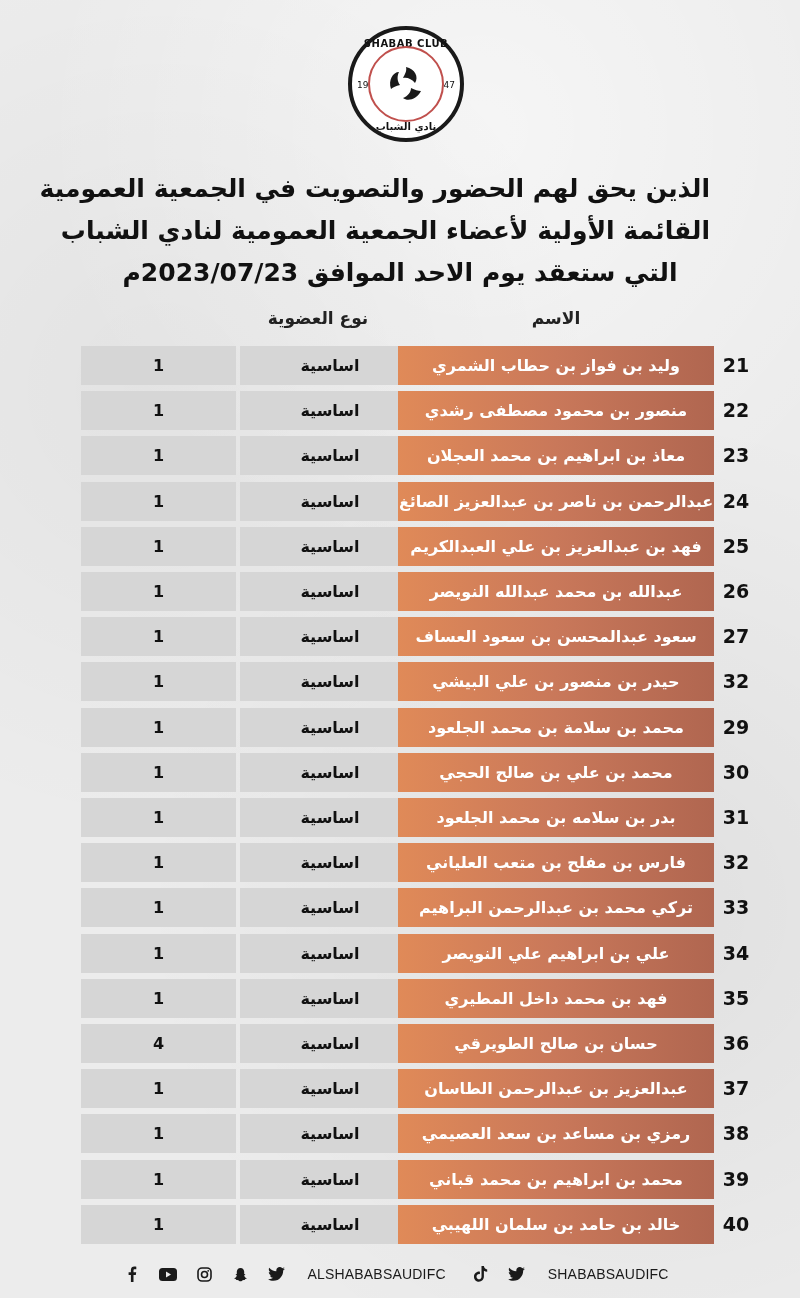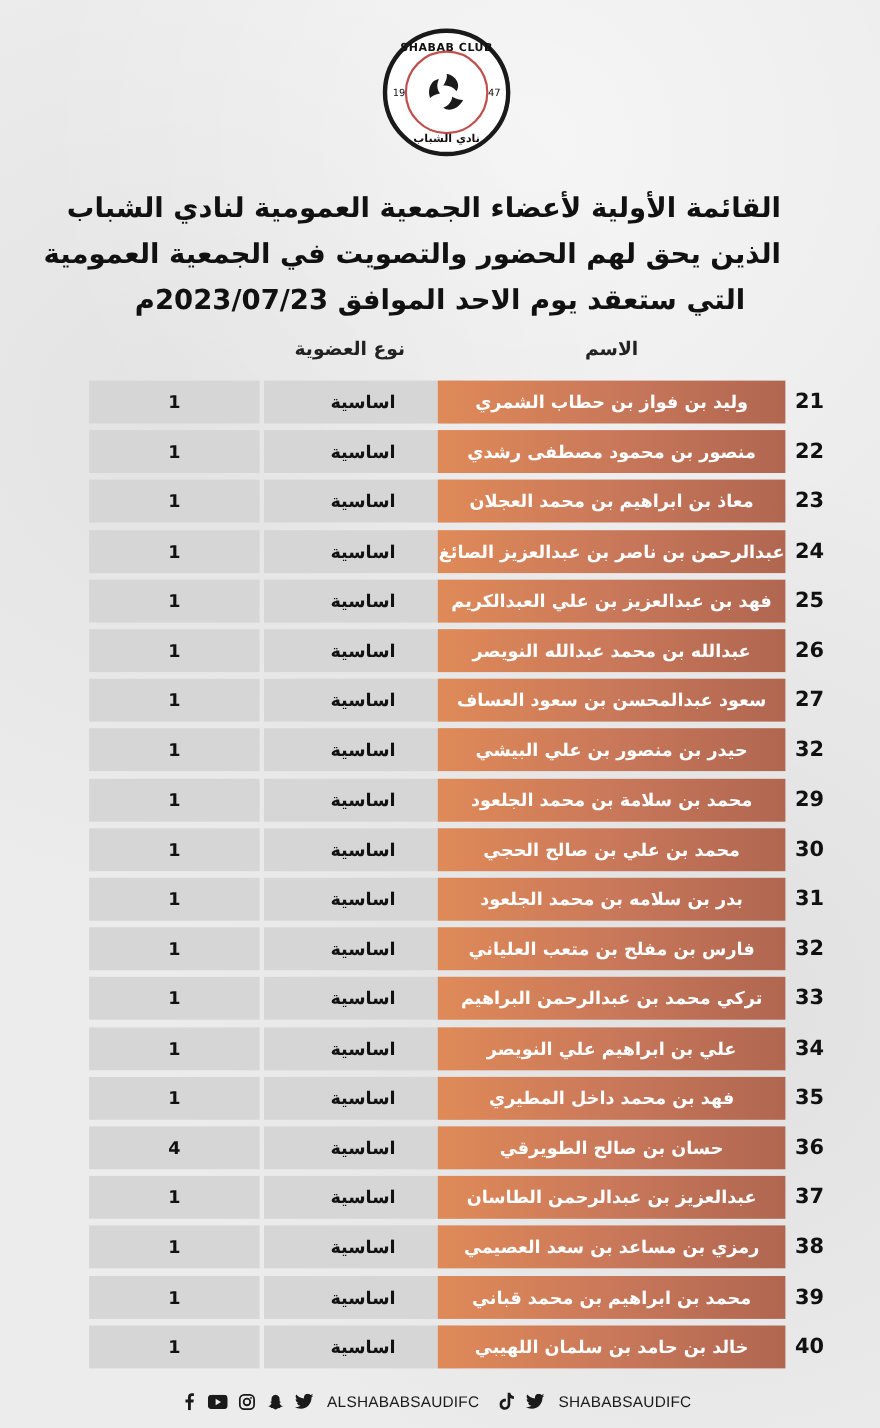--- a/index.html
+++ b/index.html
@@ -63,21 +63,21 @@
       left: 398px; width: 316px; color: #fff;
       background: linear-gradient(90deg, #e08a58 0%, #c9785a 50%, #b06650 100%);
       font-size: 16px;
     }
     .cell-num {
       left: 716px; width: 40px; text-align: center; font-size: 19px; color: #111;
     }
 
     .footer {
       position: absolute; top: 1262px; left: 0; width: 800px; height: 24px;
-      display: flex; justify-content: center; align-items: center; gap: 8px;
+      display: flex; justify-content: center; align-items: center; gap: 18px;
       font-family: "Liberation Sans", sans-serif; font-size: 14px; color: #1a1a1a;
     }
     .ficon { display: inline-flex; width: 18px; height: 18px; align-items: center; justify-content: center; }
     .handle { margin: 0 8px 0 4px; letter-spacing: 0.2px; }
   </style>
 </head>
 <body>
 
 <div class="logo">
   <div class="logo-top">SHABAB CLUB</div>
@@ -86,22 +86,22 @@
   <div class="logo-inner"></div>
   <svg class="logo-mark" viewBox="0 0 42 42">
     <path d="M21 4 C30 6 34 14 30 20 C27 16 22 14 18 15 C20 11 22 8 21 4 Z" fill="#1a1a1a"></path>
     <path d="M36 28 C32 36 23 39 18 35 C23 33 26 29 26 25 C30 27 33 28 36 28 Z" fill="#1a1a1a"></path>
     <path d="M6 26 C3 17 8 9 14 9 C12 13 12 18 15 22 C11 23 8 24 6 26 Z" fill="#1a1a1a"></path>
   </svg>
   <div class="logo-bottom">نادي الشباب</div>
 </div>
 
 <div class="title">
+  <div>الذين يحق لهم الحضور والتصويت في الجمعية العمومية</div>
   <div>القائمة الأولية لأعضاء الجمعية العمومية لنادي الشباب</div>
-  <div>الذين يحق لهم الحضور والتصويت في الجمعية العمومية</div>
   <div>التي ستعقد يوم الاحد الموافق 2023/07/23م</div>
 </div>
 
 <div class="col-header" style="left:93px;width:155px;margin-top:43px;">عدد الأصوات</div>
 <div class="col-header" style="left:240px;width:156px;text-align:center;">نوع العضوية</div>
 <div class="col-header" style="left:398px;width:316px;">الاسم</div>
 
 <div id="rows">
     <div class="row" style="top: 346px;">
     <div class="cell cell-votes">1</div>

